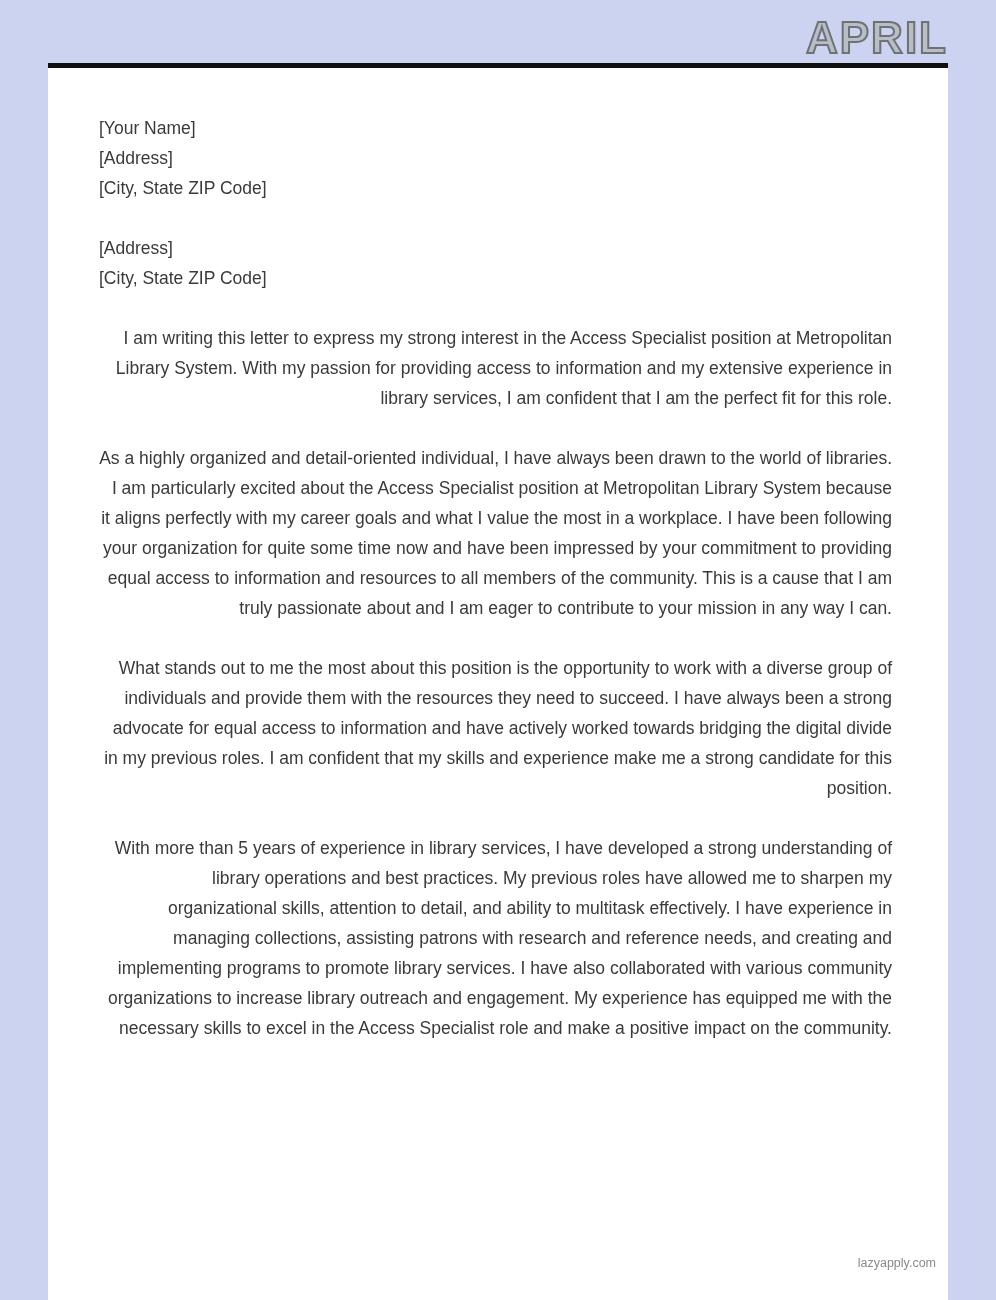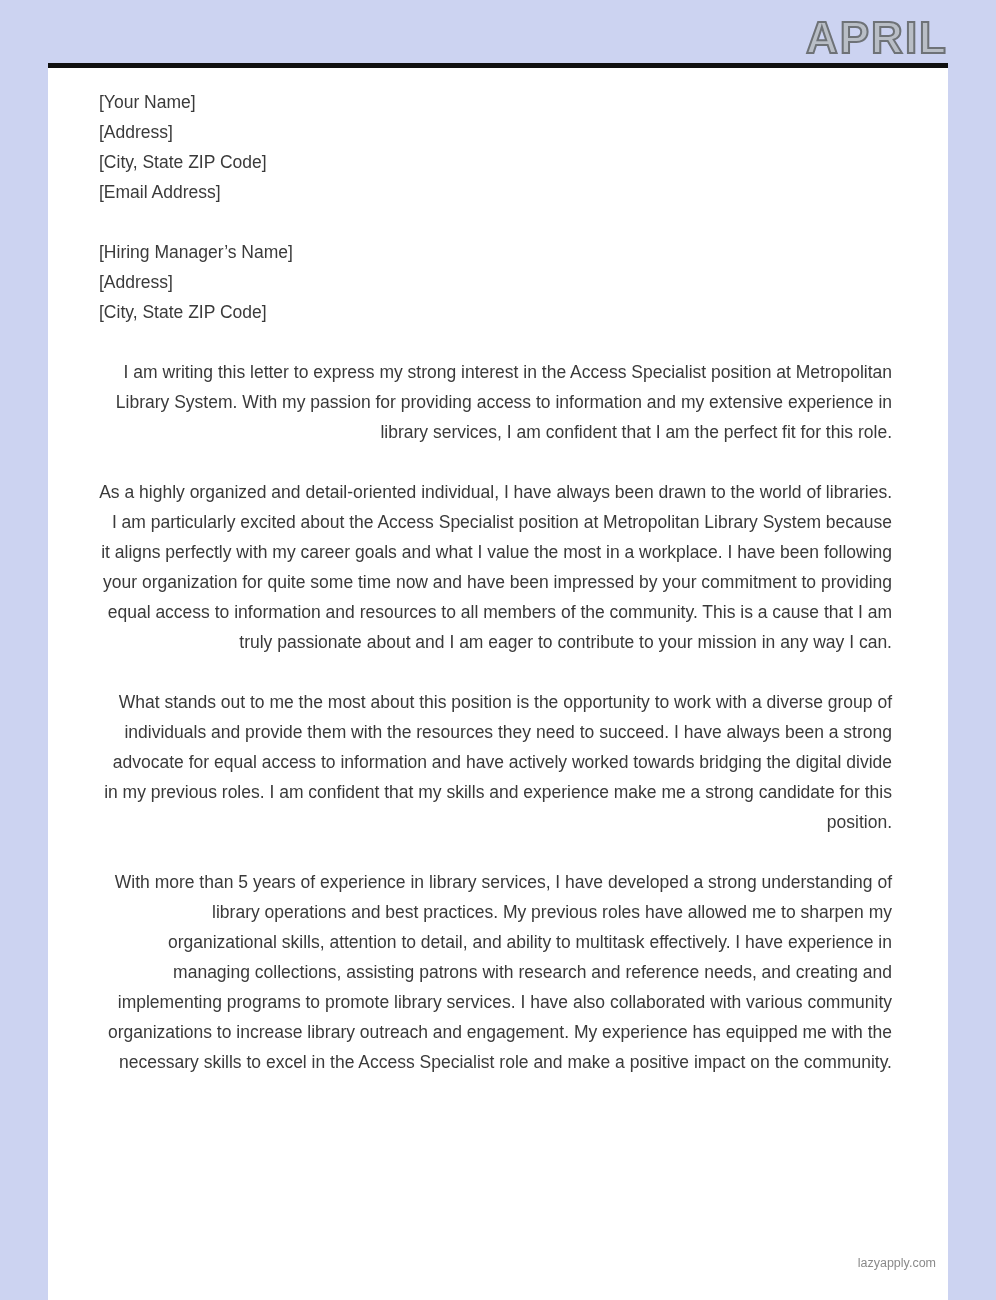--- a/index.html
+++ b/index.html
@@ -38,21 +38,21 @@
     left: 48px;
     top: 55px;
     width: 900px;
     height: 1245px;
     background: #ffffff;
     border-top: 5px solid #101010;
     overflow: hidden;
   }
 
   .page-inner {
-    padding: 19px 56px 0 51px;
+    padding: 45px 56px 0 51px;
     color: #3a3a3a;
     font-size: 17.5px;
     line-height: 30px;
   }
 
   .addr-line { white-space: nowrap; }
 
   .block-gap { margin-top: 30px; }
 
   .para { margin-top: 30px; text-align: right; }
@@ -73,25 +73,23 @@
 
   <div class="brand">APRIL</div>
 
   <div class="page">
     <div class="page-inner">
 
       <div>
         <div class="addr-line">[Your Name]</div>
         <div class="addr-line">[Address]</div>
         <div class="addr-line">[City, State ZIP Code]</div>
-        <div class="addr-line">[Email Address]</div>
       </div>
 
       <div class="block-gap">
-        <div class="addr-line">[Hiring Manager’s Name]</div>
         <div class="addr-line">[Address]</div>
         <div class="addr-line">[City, State ZIP Code]</div>
       </div>
 
 
       <p class="para">I am writing this letter to express my strong interest in the Access Specialist position at Metropolitan Library System. With my passion for providing access to information and my extensive experience in library services, I am confident that I am the perfect fit for this role.</p>
       <p class="para">As a highly organized and detail-oriented individual, I have always been drawn to the world of libraries. I am particularly excited about the Access Specialist position at Metropolitan Library System because it aligns perfectly with my career goals and what I value the most in a workplace. I have been following your organization for quite some time now and have been impressed by your commitment to providing equal access to information and resources to all members of the community. This is a cause that I am truly passionate about and I am eager to contribute to your mission in any way I can.</p>
       <p class="para">What stands out to me the most about this position is the opportunity to work with a diverse group of individuals and provide them with the resources they need to succeed. I have always been a strong advocate for equal access to information and have actively worked towards bridging the digital divide in my previous roles. I am confident that my skills and experience make me a strong candidate for this position.</p>
       <p class="para">With more than 5 years of experience in library services, I have developed a strong understanding of library operations and best practices. My previous roles have allowed me to sharpen my organizational skills, attention to detail, and ability to multitask effectively. I have experience in managing collections, assisting patrons with research and reference needs, and creating and implementing programs to promote library services. I have also collaborated with various community organizations to increase library outreach and engagement. My experience has equipped me with the necessary skills to excel in the Access Specialist role and make a positive impact on the community.</p>
 

